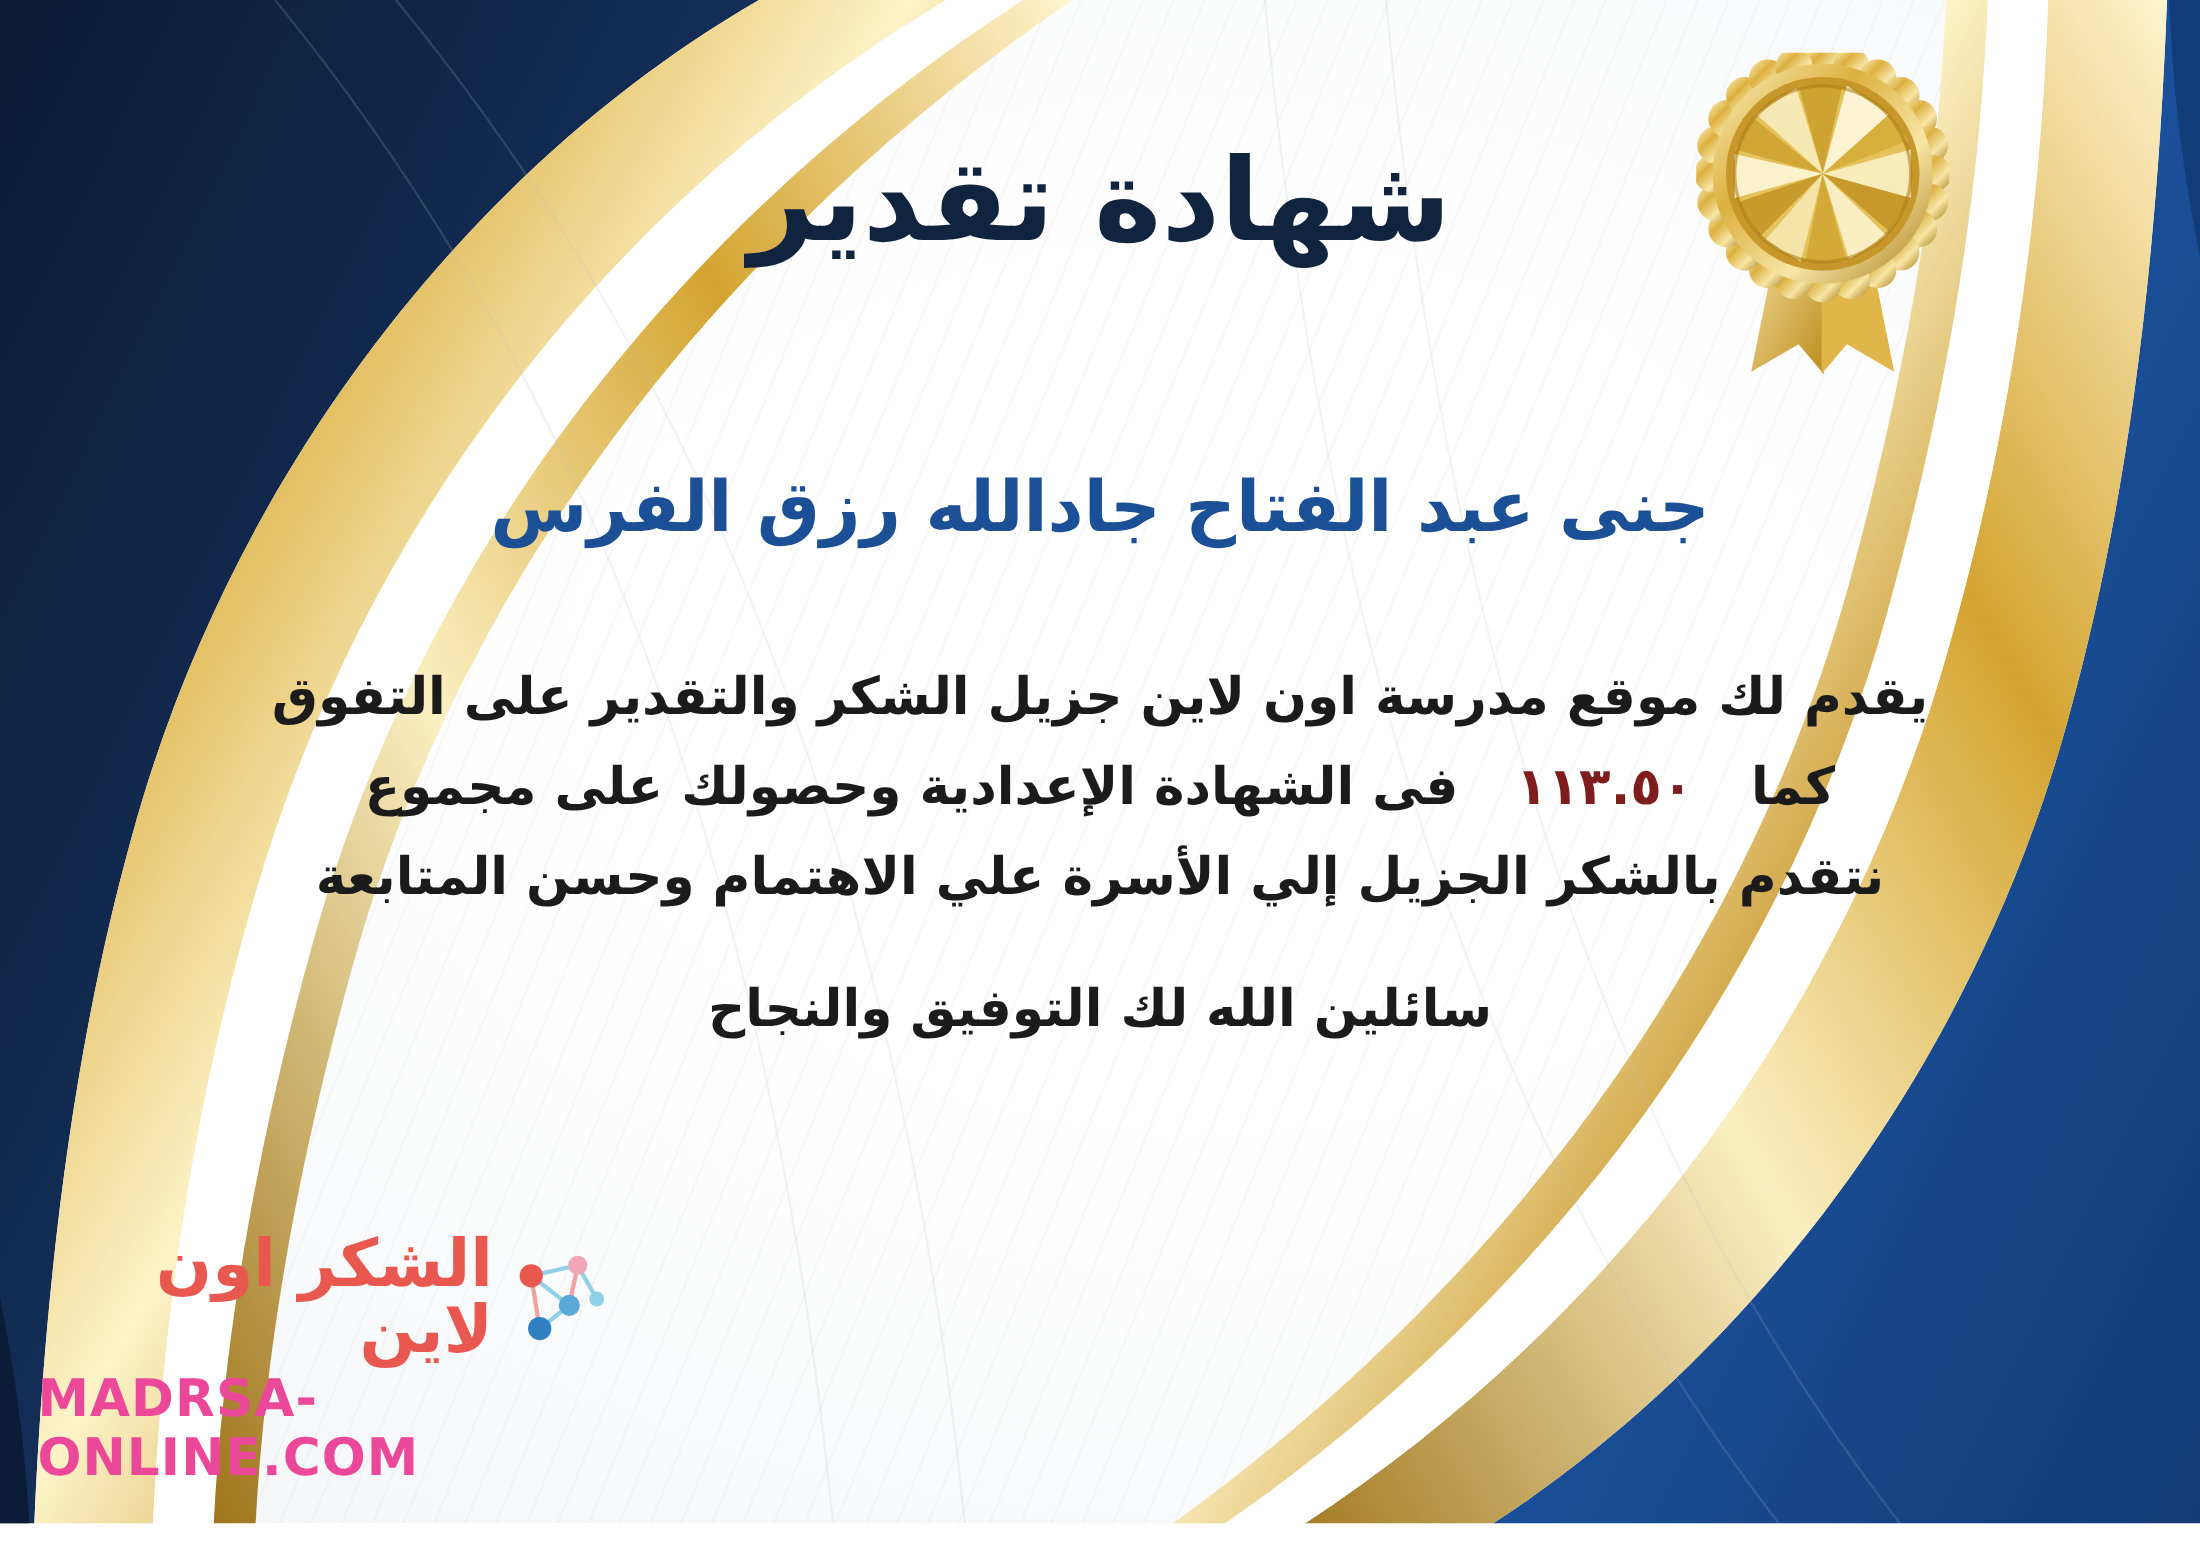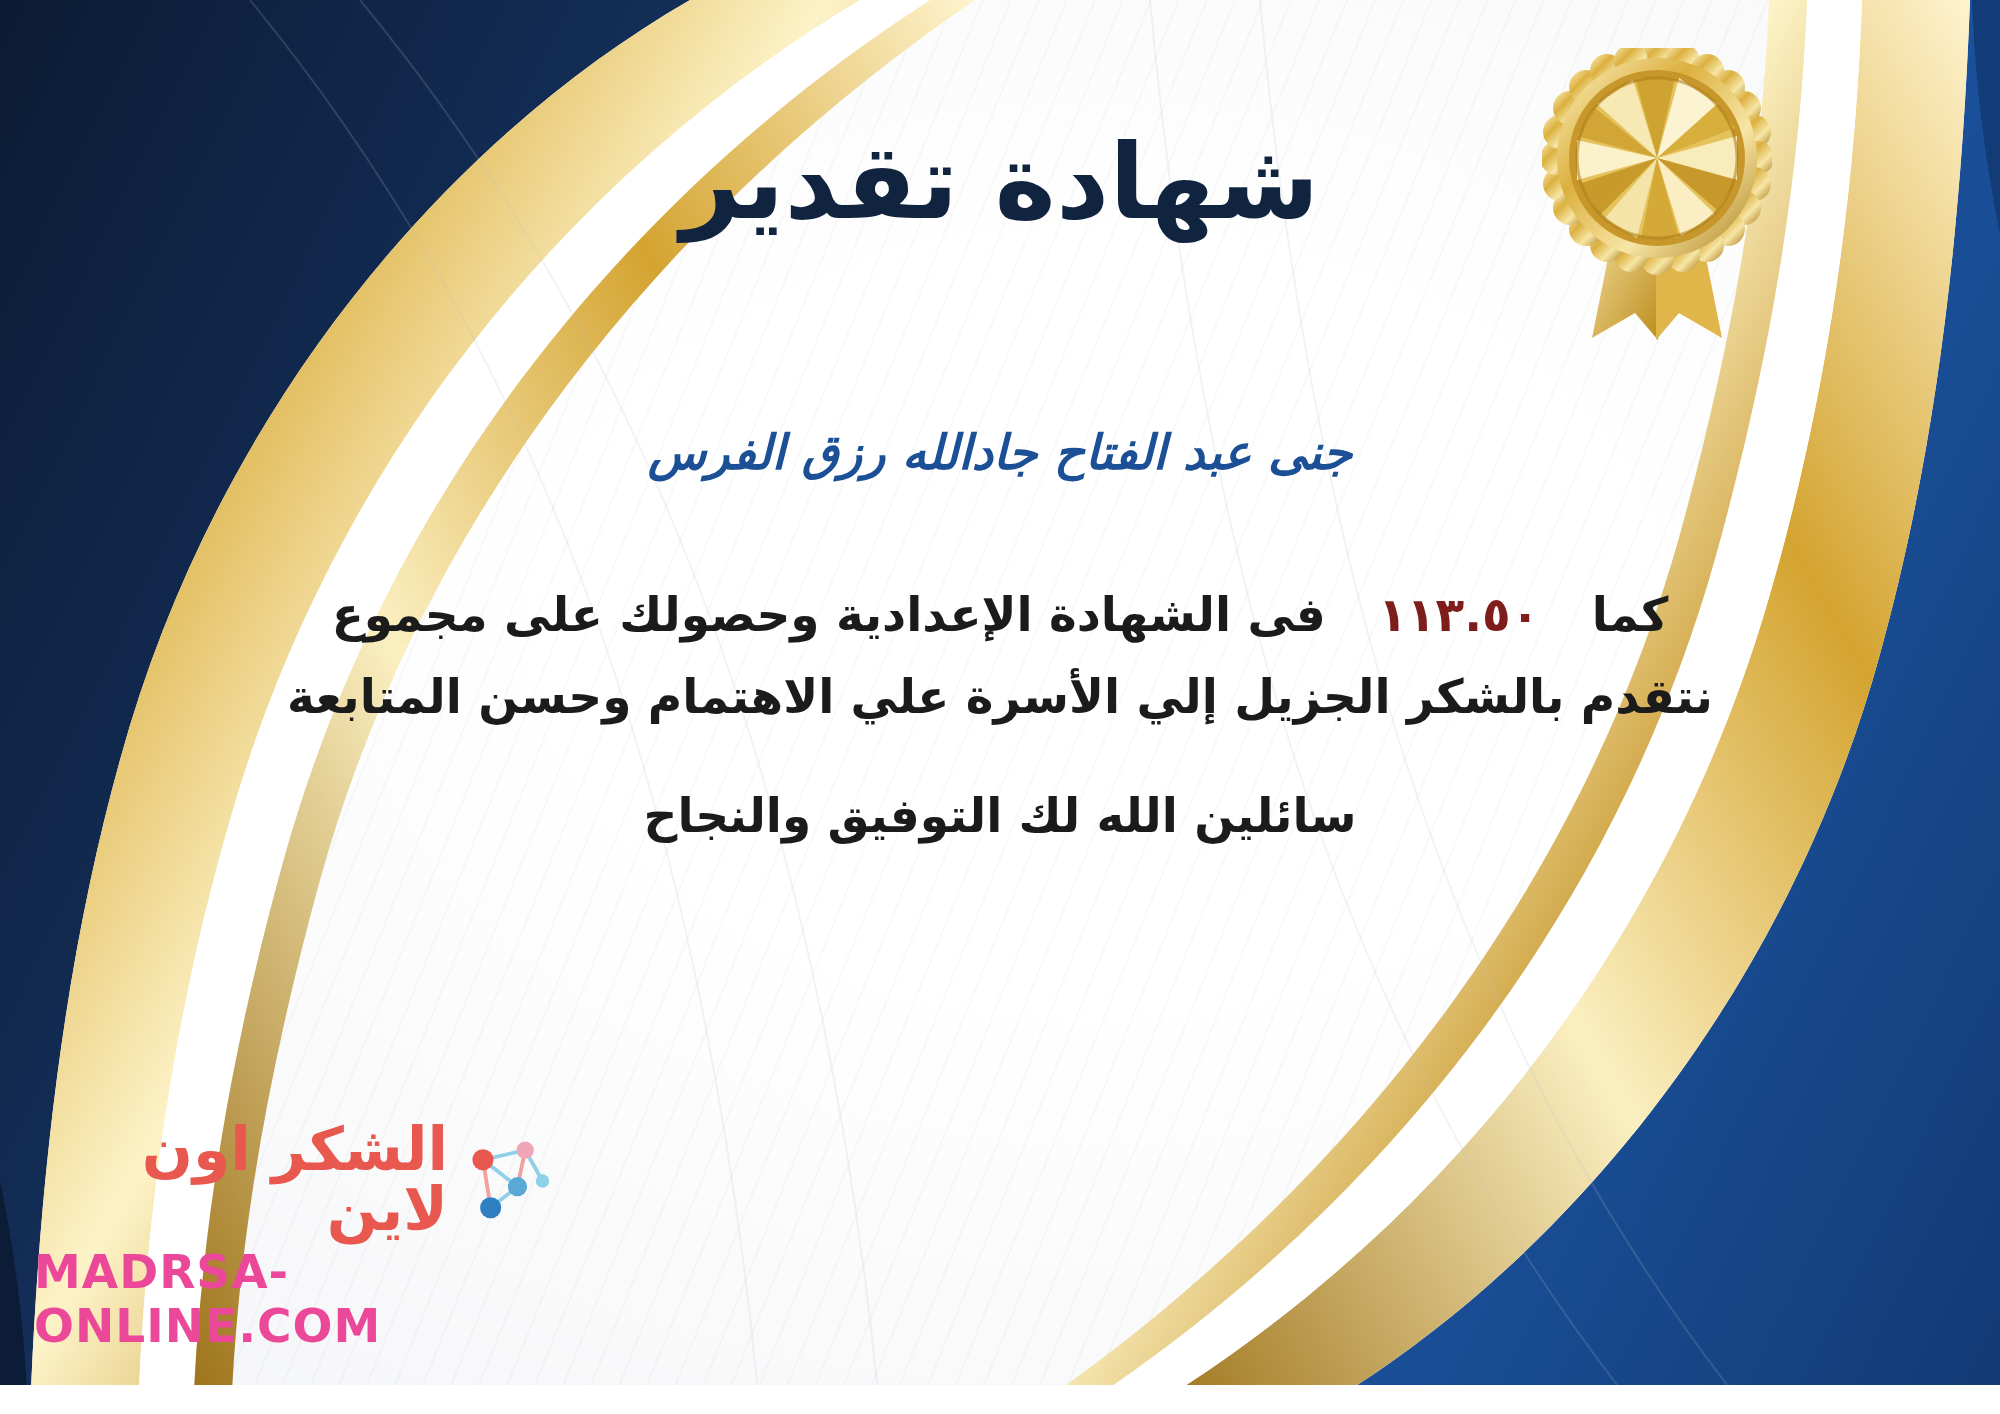--- a/index.html
+++ b/index.html
@@ -58,25 +58,24 @@
     margin-top: 130px;
     font-size: 104px;
     font-weight: 700;
     color: #10233f;
     letter-spacing: 0px;
     line-height: 1;
   }
 
   .recipient {
     margin-top: 190px;
-    font-size: 48px;
+    font-size: 64px;
     font-weight: 700;
     color: #1b4f96;
     line-height: 1.2;
-    font-style: italic;
   }
 
   .body-block {
     margin-top: 92px;
     width: 1720px;
     font-size: 47px;
     font-weight: 600;
     color: #1b1b1b;
     line-height: 1.75;
   }
@@ -283,20 +282,21 @@
       </g>
     </g>
   </svg>
 
   <div class="content">
     <div class="title">شهادة تقدير</div>
 
     <div class="recipient">جنى عبد الفتاح جادالله رزق الفرس</div>
 
     <div class="body-block">
+      <span class="body-line">يقدم لك موقع مدرسة اون لاين جزيل الشكر  والتقدير على التفوق</span>
       <span class="body-line">
         <span>كما</span>
         <span class="grade">١١٣.٥٠</span>
         <span>فى الشهادة الإعدادية وحصولك على مجموع</span>
       </span>
       <span class="body-line">نتقدم  بالشكر الجزيل إلي الأسرة علي الاهتمام وحسن المتابعة</span>
     </div>
 
     <div class="closing">سائلين الله لك التوفيق  والنجاح</div>
   </div>

